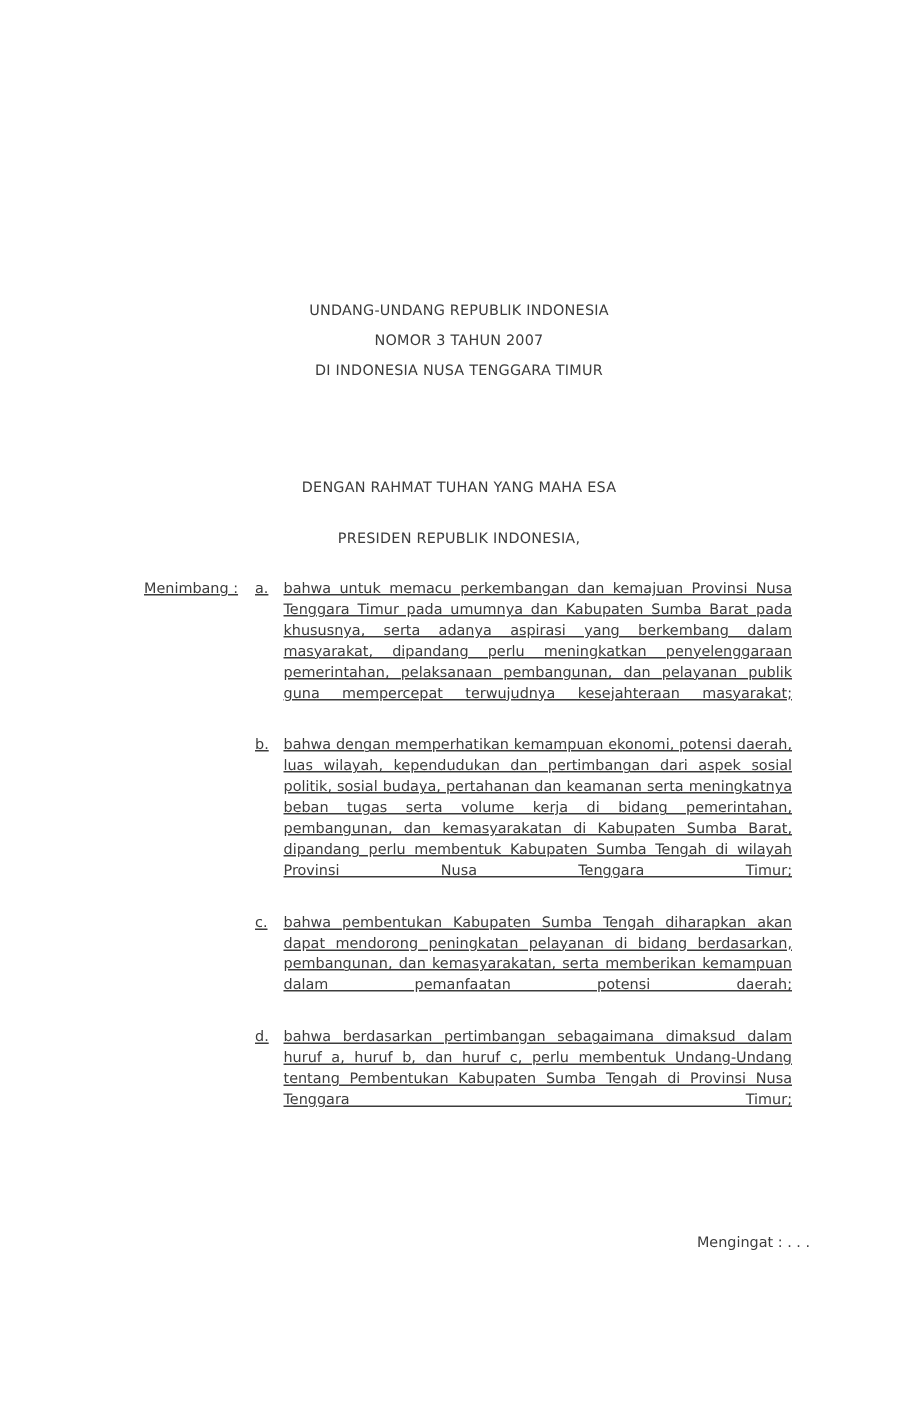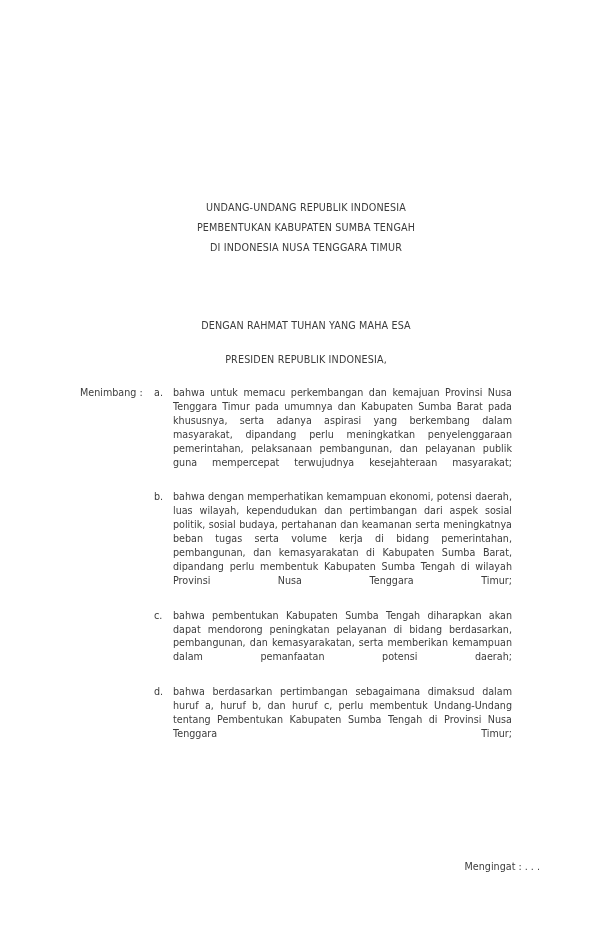--- a/index.html
+++ b/index.html
@@ -44,23 +44,24 @@
     line-height: 14px;
     letter-spacing: 0.15px;
     white-space: nowrap;
   }
   .subheading.rahmat { top: 319px; }
   .subheading.presiden { top: 353px; }
 
   
   .considering {
     position: absolute;
-    left: 80px;
+    left: 96px;
     top: 386px;
     width: 432px;
+    text-decoration: underline;
   }
   .considering-row {
     display: flex;
     align-items: flex-start;
   }
   .considering-label {
     flex: 0 0 auto;
     width: 74px;
     font-size: 9.6px;
     line-height: 13.9px;
@@ -94,37 +95,37 @@
   
   .clause-text::after {
     content: "";
     display: inline-block;
     width: 100%;
   }
 
   
   .continuation {
     position: absolute;
-    top: 860px;
+    top: 822px;
     left: 0;
     width: 540px;
     text-align: right;
     font-size: 9.6px;
     line-height: 14px;
     white-space: nowrap;
   }
 </style>
 </head>
 <body>
 
 <div class="page">
 
   <div class="title-block">
     <div class="title-line">UNDANG-UNDANG REPUBLIK INDONESIA</div>
-    <div class="title-line">PEMBENTUKAN KABUPATEN SUMBA TENGAH</div>
+    <div class="title-line">NOMOR 3 TAHUN 2007</div>
     <div class="title-line">DI INDONESIA NUSA TENGGARA TIMUR</div>
   </div>
 
   <div class="subheading presiden">PRESIDEN REPUBLIK INDONESIA,</div>
 
   <div class="subheading rahmat">DENGAN RAHMAT TUHAN YANG MAHA ESA</div>
 
   <div class="considering">
     <div class="considering-row">
 

